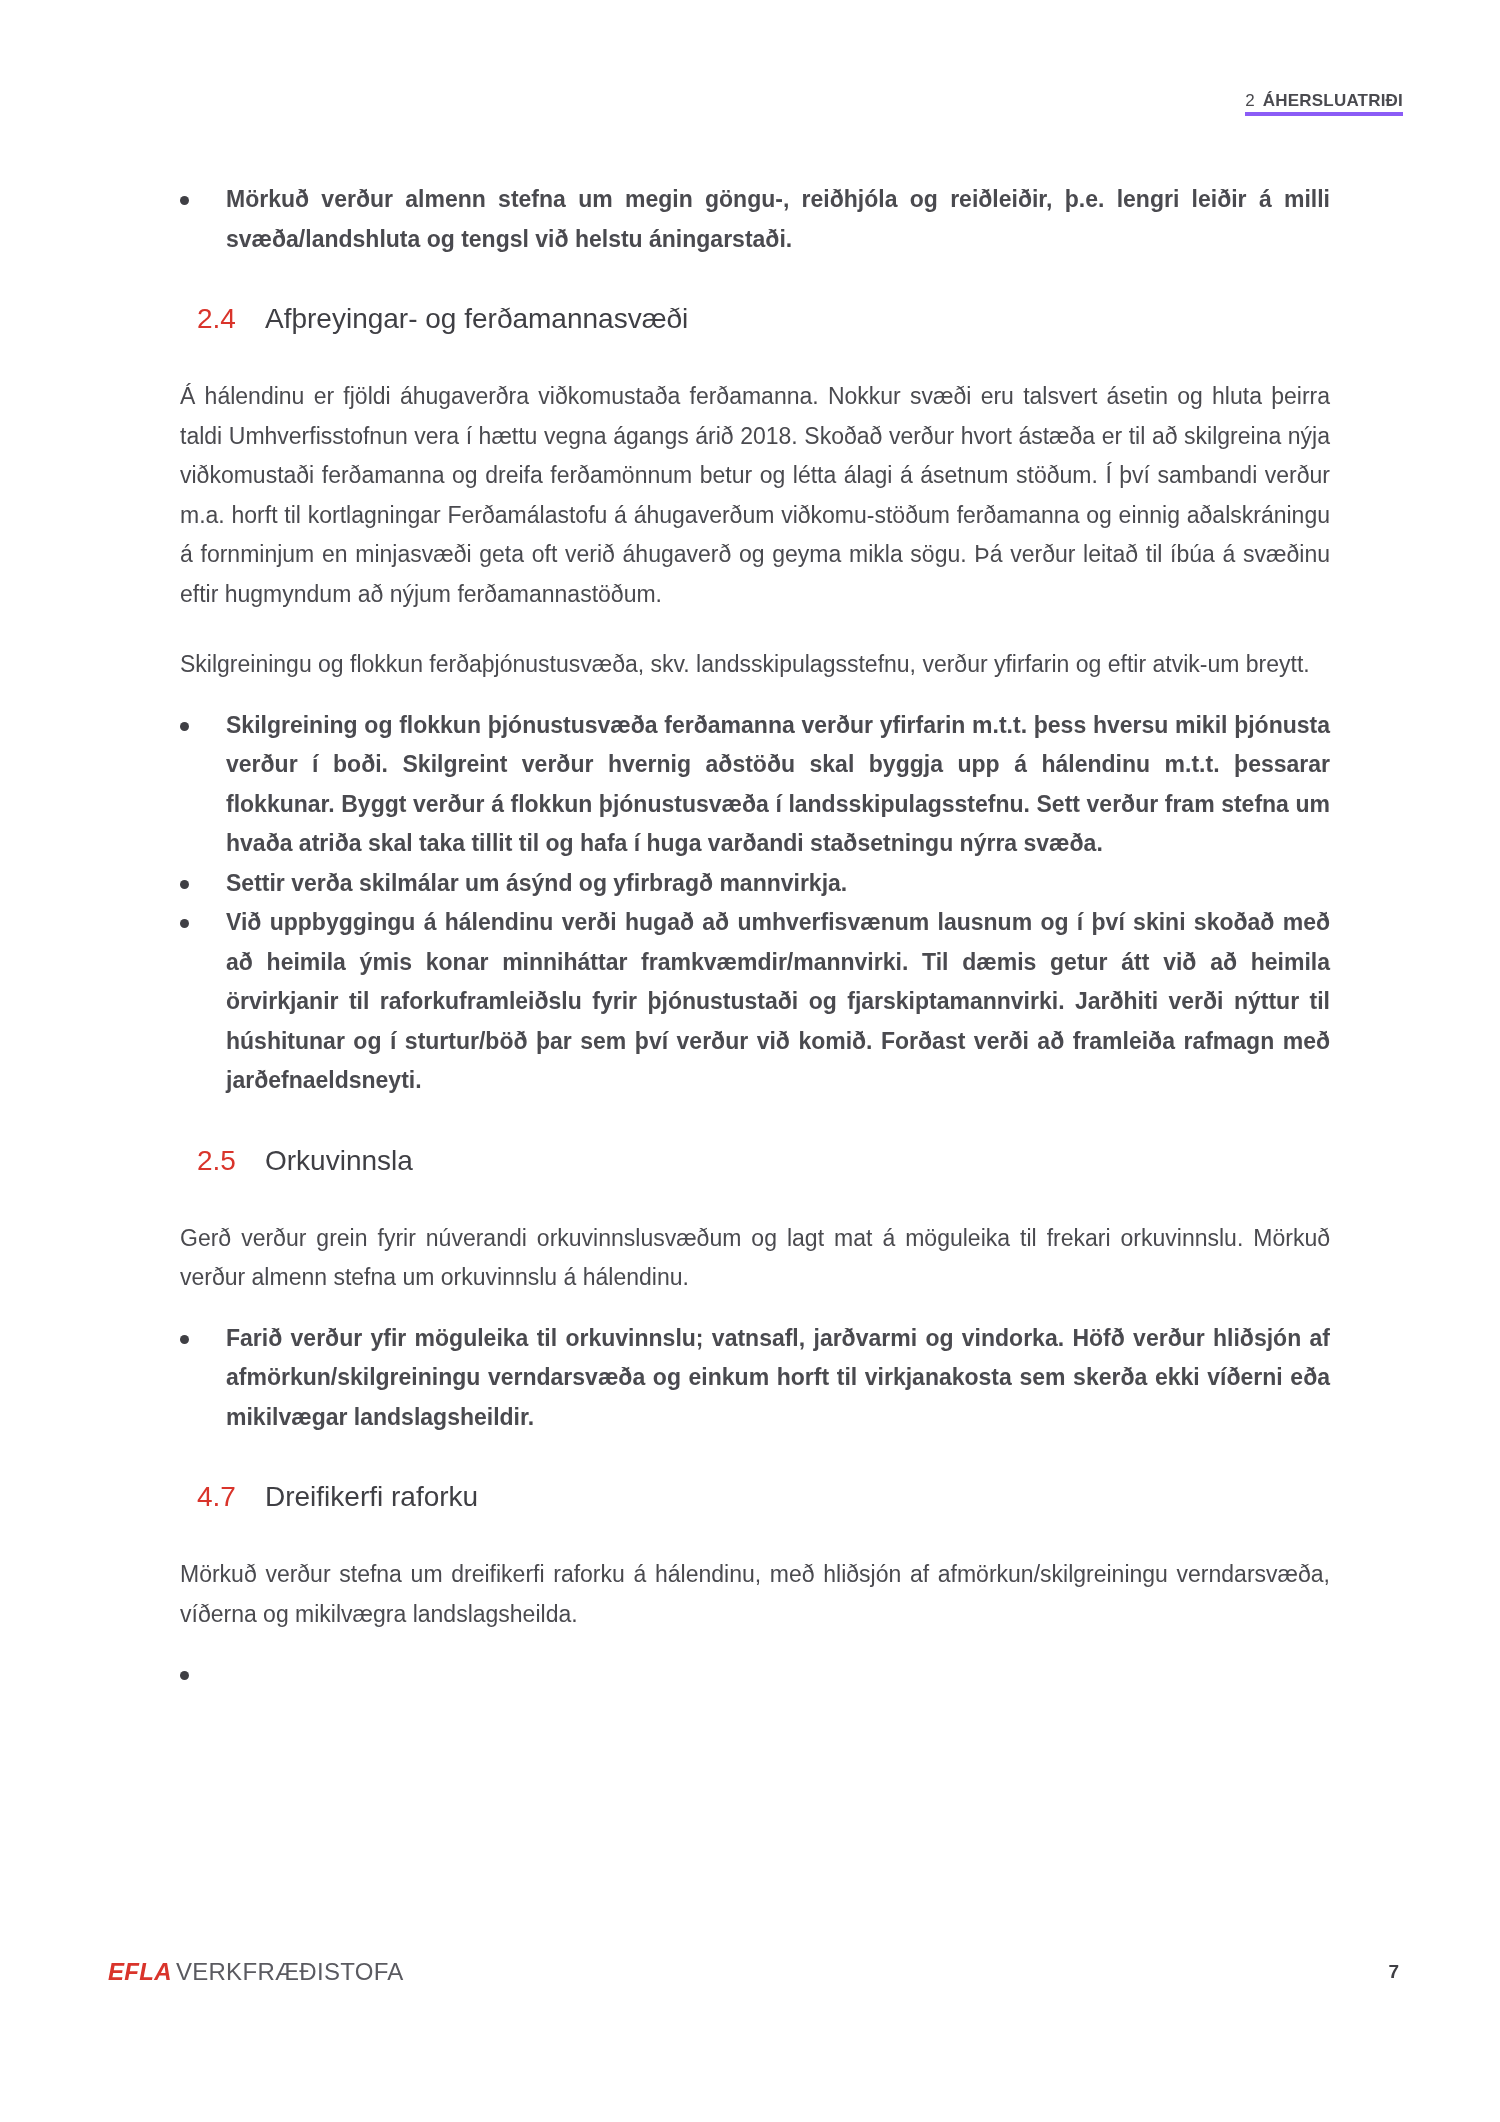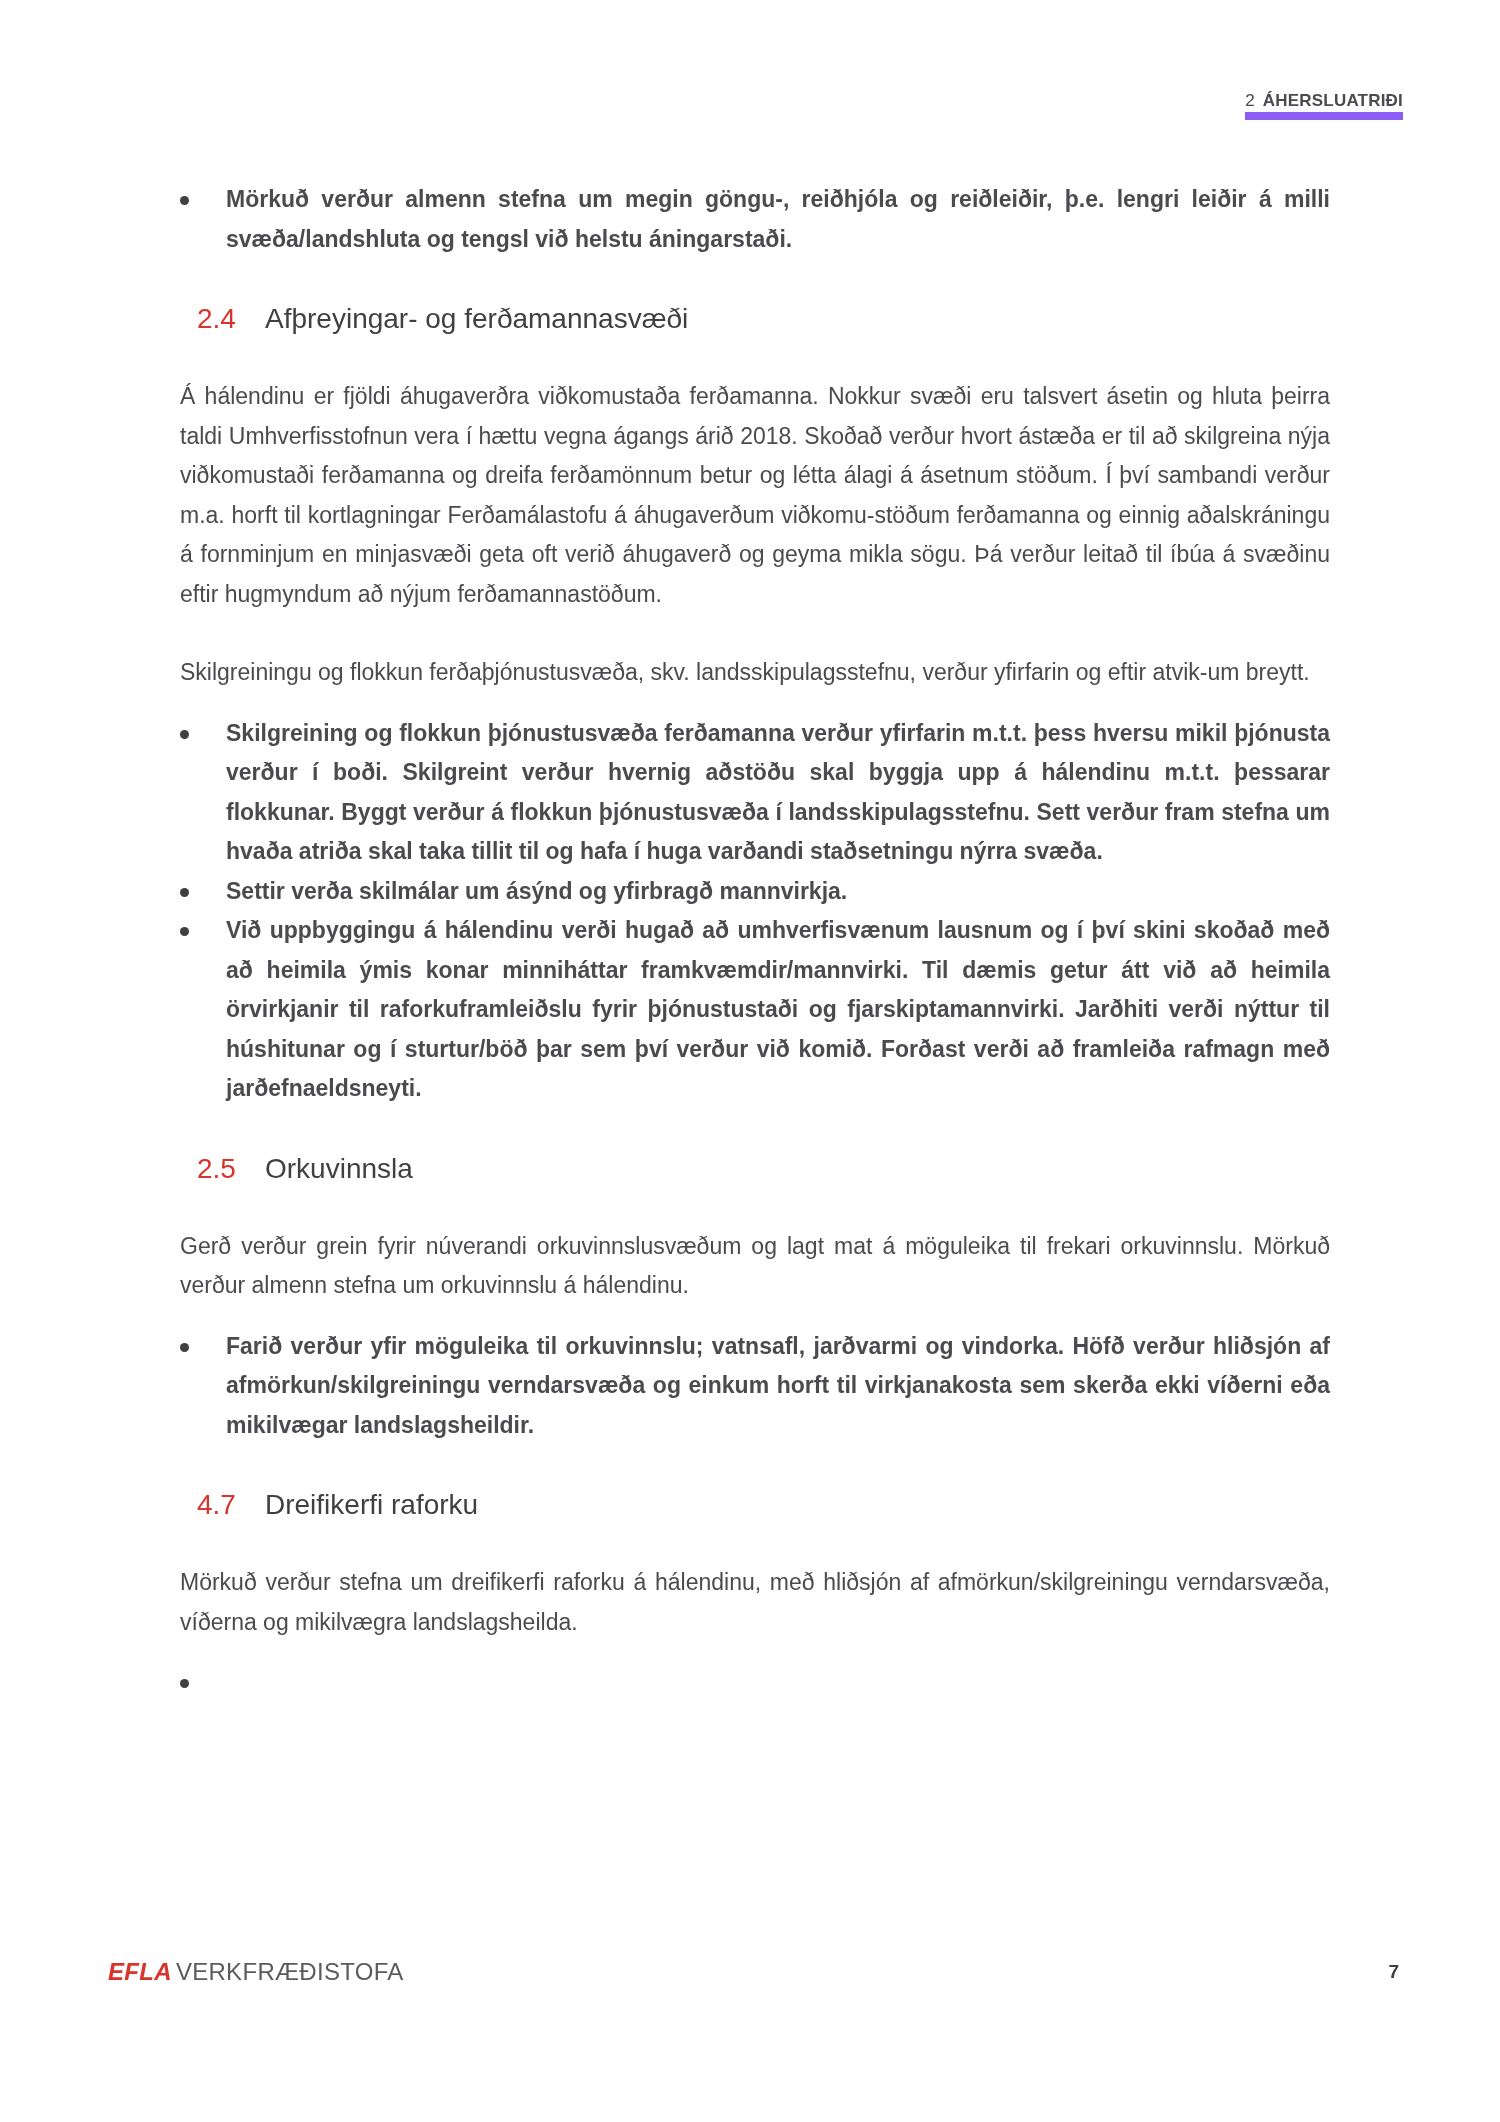--- a/index.html
+++ b/index.html
@@ -21,21 +21,21 @@
       width: 1500px;
       height: 2122px;
     }
     .running-header {
       position: absolute;
       right: 97px;
       top: 91px;
       font-size: 17px;
       color: #4a4a4f;
       letter-spacing: 0.2px;
-      border-bottom: 8px solid #8b5cf6;
+      border-bottom: 4px solid #8b5cf6;
       padding-bottom: 1px;
       line-height: 20px;
     }
     .running-header .hnum { font-weight: normal; margin-right: 8px; }
     .running-header .htitle { font-weight: bold; }
 
     .content {
       position: absolute;
       left: 180px;
       width: 1150px;
@@ -122,21 +122,21 @@
       <li>
         <span class="bullet"></span>
         <span>Mörkuð verður almenn stefna um megin göngu-, reiðhjóla og reiðleiðir, þ.e. lengri leiðir á milli svæða/landshluta og tengsl við helstu áningarstaði.</span>
       </li>
     </ul>
 
     <h2 class="section" style="margin-top:40px;">
       <span class="snum">2.4</span><span>Afþreyingar- og ferðamannasvæði</span>
     </h2>
     <p class="body" style="margin-top:38px;">Á hálendinu er fjöldi áhugaverðra viðkomustaða ferðamanna. Nokkur svæði eru talsvert ásetin og hluta þeirra taldi Umhverfisstofnun vera í hættu vegna ágangs árið 2018. Skoðað verður hvort ástæða er til að skilgreina nýja viðkomustaði ferðamanna og dreifa ferðamönnum betur og létta álagi á ásetnum stöðum. Í því sambandi verður m.a. horft til kortlagningar Ferðamálastofu á áhugaverðum viðkomu-stöðum ferðamanna og einnig aðalskráningu á fornminjum en minjasvæði geta oft verið áhugaverð og geyma mikla sögu. Þá verður leitað til íbúa á svæðinu eftir hugmyndum að nýjum ferðamannastöðum.</p>
-    <p class="body" style="margin-top:39px;">Skilgreiningu og flokkun ferðaþjónustusvæða, skv. landsskipulagsstefnu, verður yfirfarin og eftir atvik-um breytt.</p>
+    <p class="body" style="margin-top:31px;">Skilgreiningu og flokkun ferðaþjónustusvæða, skv. landsskipulagsstefnu, verður yfirfarin og eftir atvik-um breytt.</p>
     <ul class="bullets" style="margin-top:21px;">
       <li>
         <span class="bullet"></span>
         <span>Skilgreining og flokkun þjónustusvæða ferðamanna verður yfirfarin m.t.t. þess hversu mikil þjónusta verður í boði. Skilgreint verður hvernig aðstöðu skal byggja upp á hálendinu m.t.t. þessarar flokkunar. Byggt verður á flokkun þjónustusvæða í landsskipulagsstefnu. Sett verður fram stefna um hvaða atriða skal taka tillit til og hafa í huga varðandi staðsetningu nýrra svæða.</span>
       </li>
       <li>
         <span class="bullet"></span>
         <span>Settir verða skilmálar um ásýnd og yfirbragð mannvirkja.</span>
       </li>
       <li>

